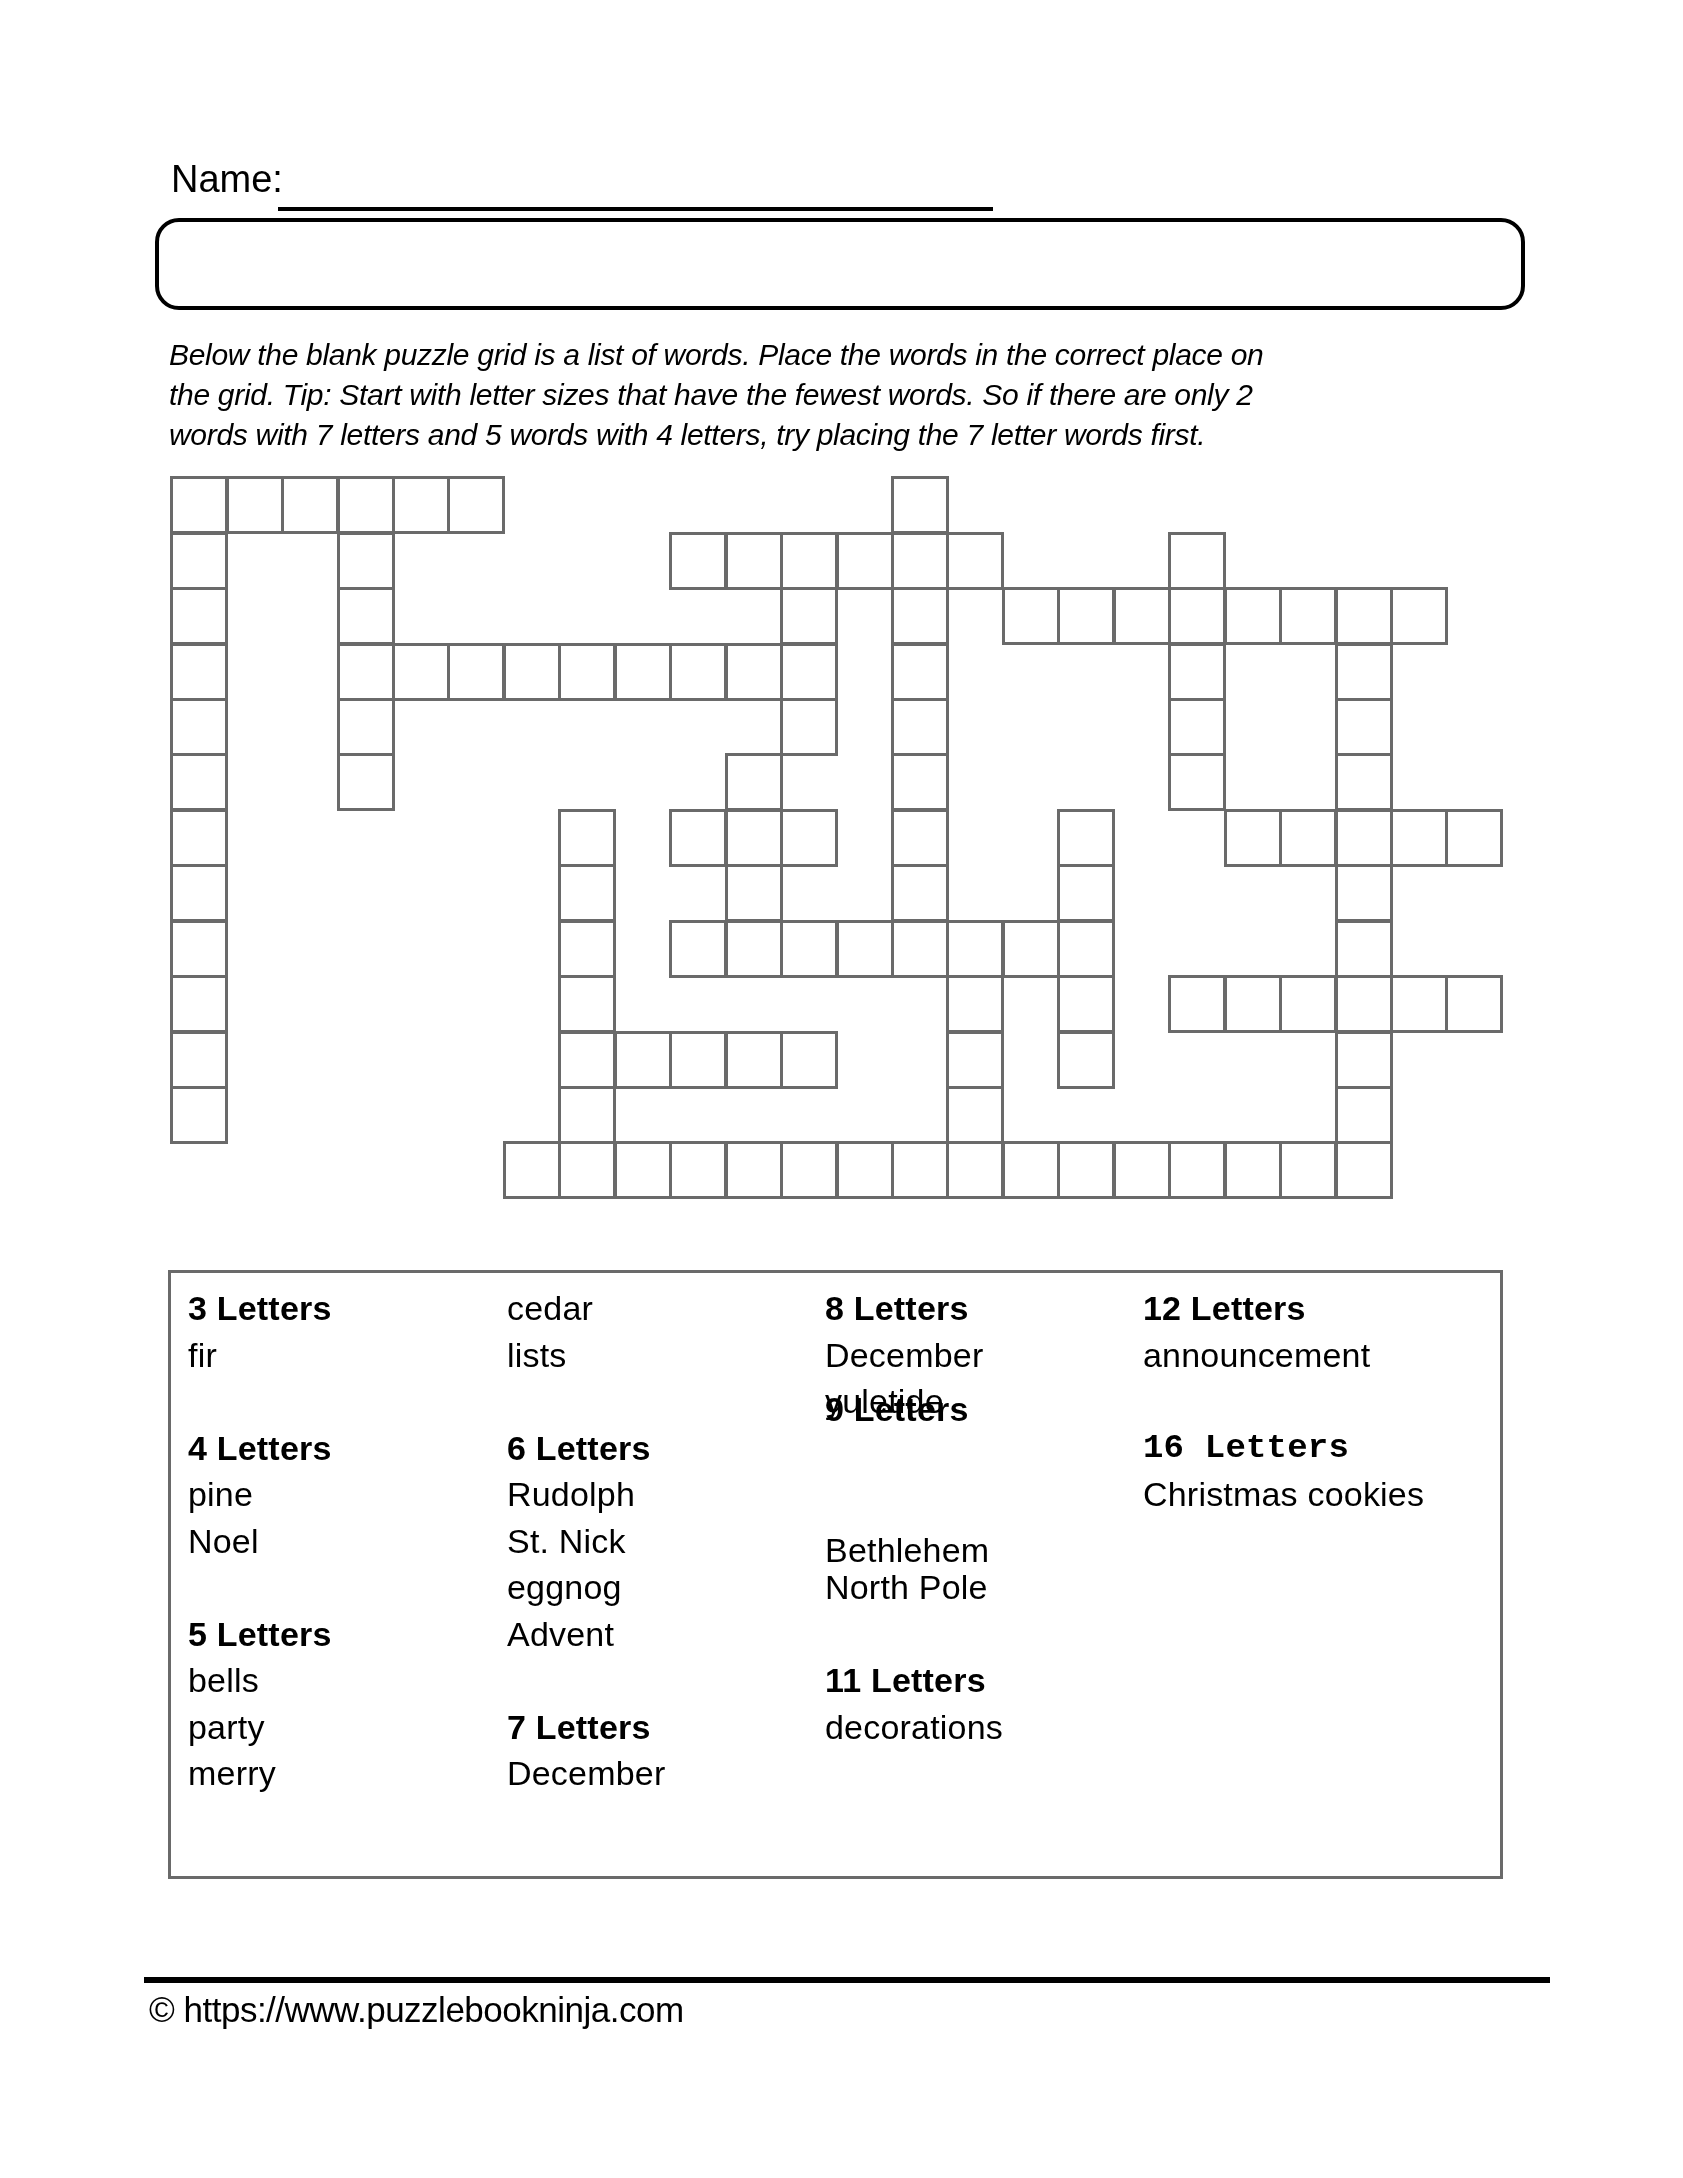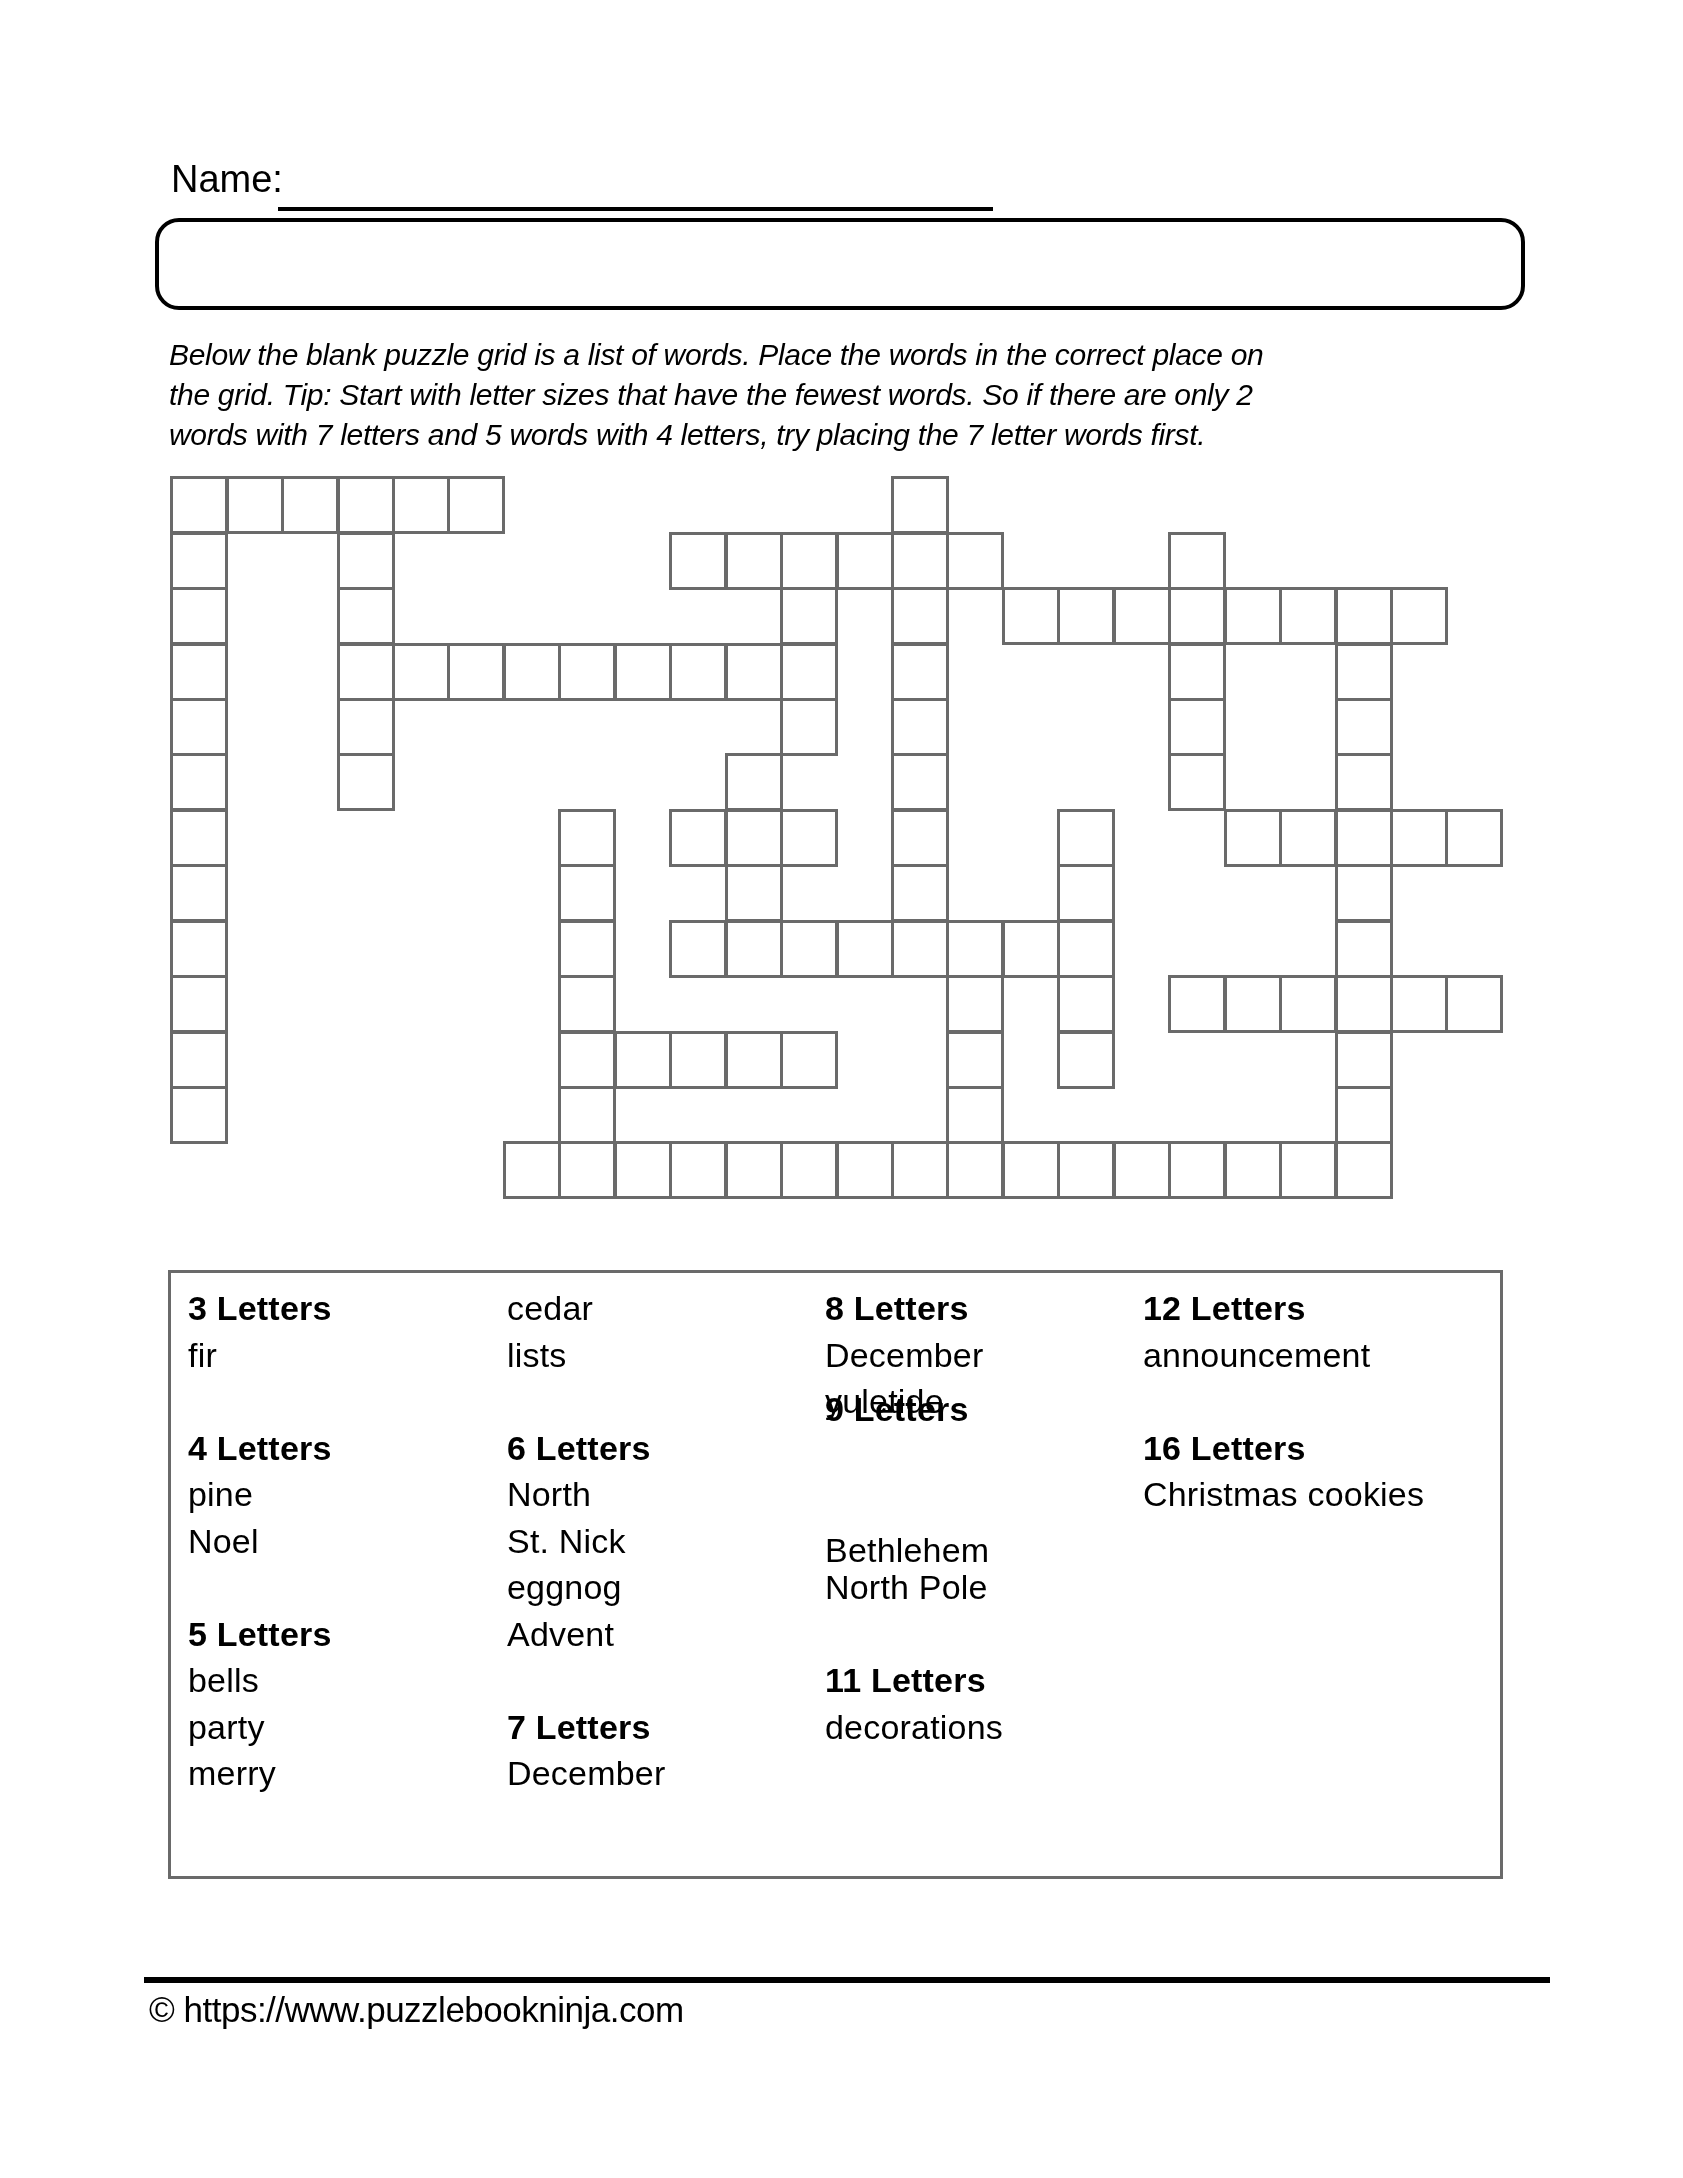--- a/index.html
+++ b/index.html
@@ -174,37 +174,37 @@
       <div class="wl-item wl-bold" style="left: 188px; top: 1429px;">4 Letters</div>
       <div class="wl-item" style="left: 188px; top: 1475px;">pine</div>
       <div class="wl-item" style="left: 188px; top: 1522px;">Noel</div>
       <div class="wl-item wl-bold" style="left: 188px; top: 1615px;">5 Letters</div>
       <div class="wl-item" style="left: 188px; top: 1661px;">bells</div>
       <div class="wl-item" style="left: 188px; top: 1708px;">party</div>
       <div class="wl-item" style="left: 188px; top: 1754px;">merry</div>
       <div class="wl-item" style="left: 507px; top: 1289px;">cedar</div>
       <div class="wl-item" style="left: 507px; top: 1336px;">lists</div>
       <div class="wl-item wl-bold" style="left: 507px; top: 1429px;">6 Letters</div>
-      <div class="wl-item" style="left: 507px; top: 1475px;">North</div>
+      <div class="wl-item" style="left: 507px; top: 1475px;">Rudolph</div>
       <div class="wl-item" style="left: 507px; top: 1522px;">St. Nick</div>
       <div class="wl-item" style="left: 507px; top: 1568px;">eggnog</div>
       <div class="wl-item" style="left: 507px; top: 1615px;">Advent</div>
       <div class="wl-item wl-bold" style="left: 507px; top: 1708px;">7 Letters</div>
       <div class="wl-item" style="left: 507px; top: 1754px;">December</div>
       <div class="wl-item wl-bold" style="left: 825px; top: 1289px;">8 Letters</div>
       <div class="wl-item" style="left: 825px; top: 1336px;">December</div>
       <div class="wl-item" style="left: 825px; top: 1382px;">yuletide</div>
       <div class="wl-item wl-bold" style="left: 825px; top: 1390px;">9 Letters</div>
       <div class="wl-item" style="left: 825px; top: 1531px;">Bethlehem</div>
       <div class="wl-item" style="left: 825px; top: 1568px;">North Pole</div>
       <div class="wl-item wl-bold" style="left: 825px; top: 1661px;">11 Letters</div>
       <div class="wl-item" style="left: 825px; top: 1708px;">decorations</div>
       <div class="wl-item wl-bold" style="left: 1143px; top: 1289px;">12 Letters</div>
       <div class="wl-item" style="left: 1143px; top: 1336px;">announcement</div>
-      <div class="wl-item wl-bold" style="left: 1143px; top: 1429px;">16 Letters</div>
+      <div class="wl-item wl-bold" style="left: 1143px; top: 1429px; font-family: Liberation Mono, monospace;">16 Letters</div>
       <div class="wl-item" style="left: 1143px; top: 1475px;">Christmas cookies</div>
     </div>
 
   <div id="footer-rule"></div>
   <div id="footer-text">© https://www.puzzlebookninja.com</div>
 
 </div>
 
 
 </body></html>

